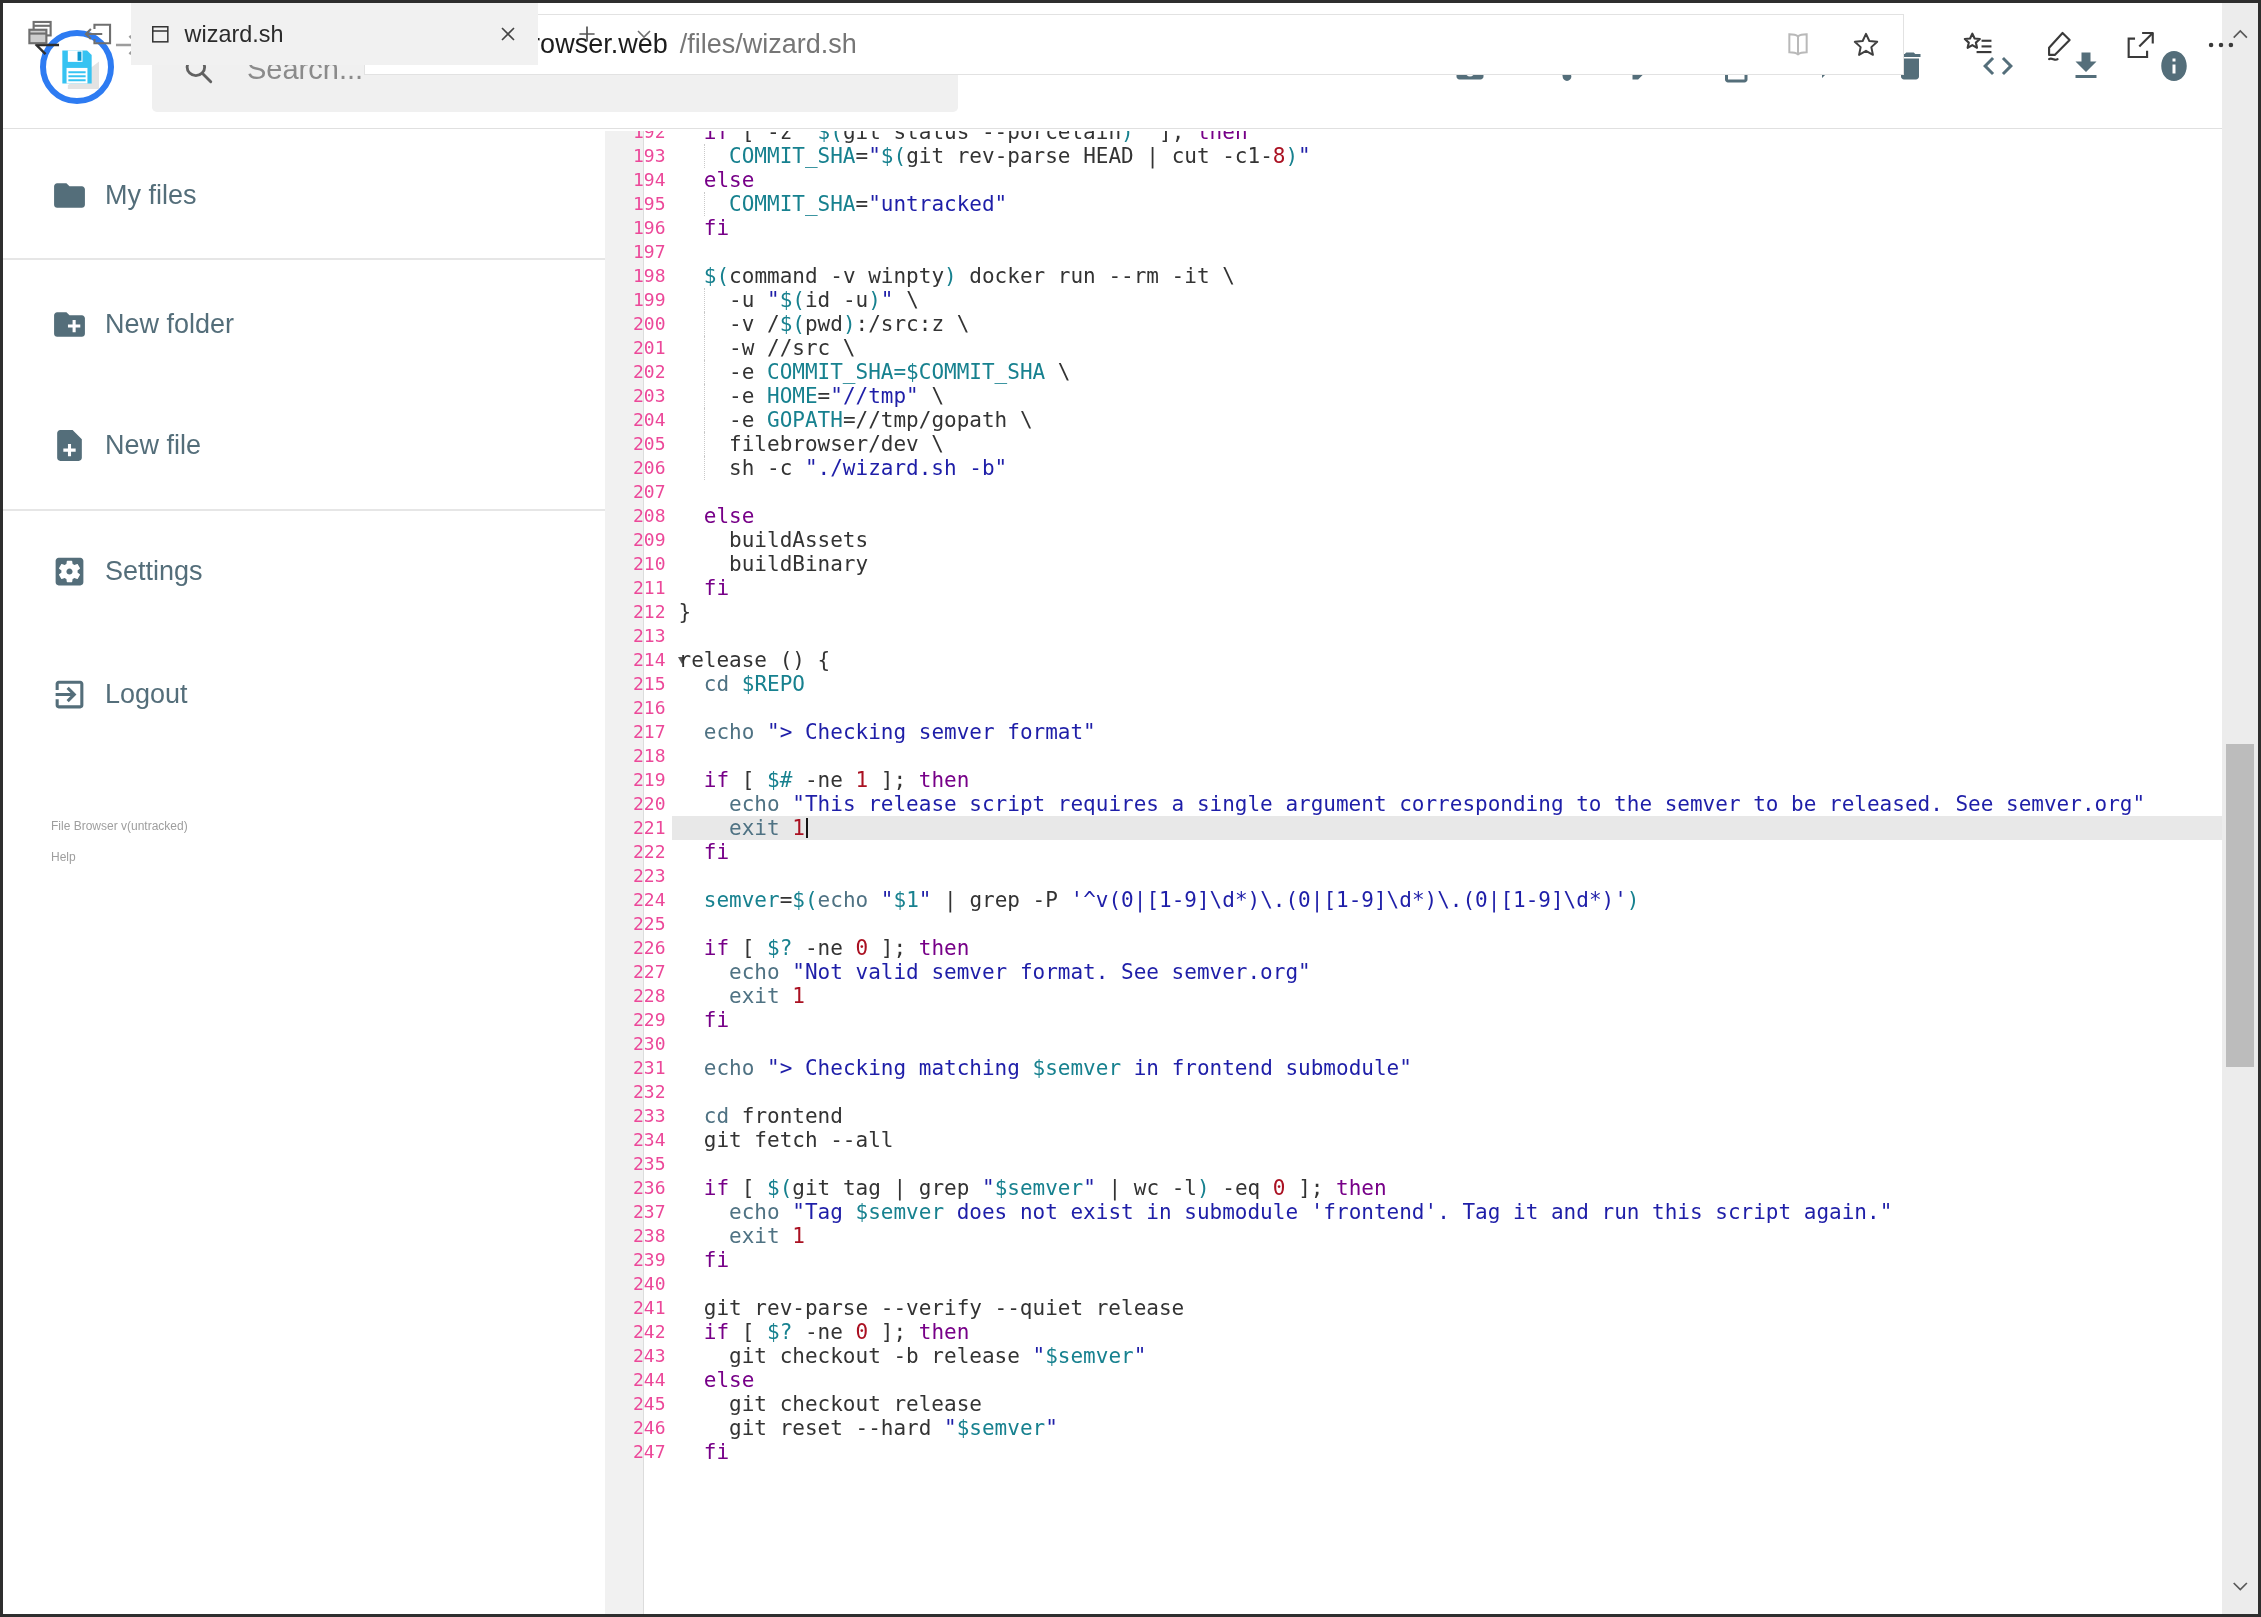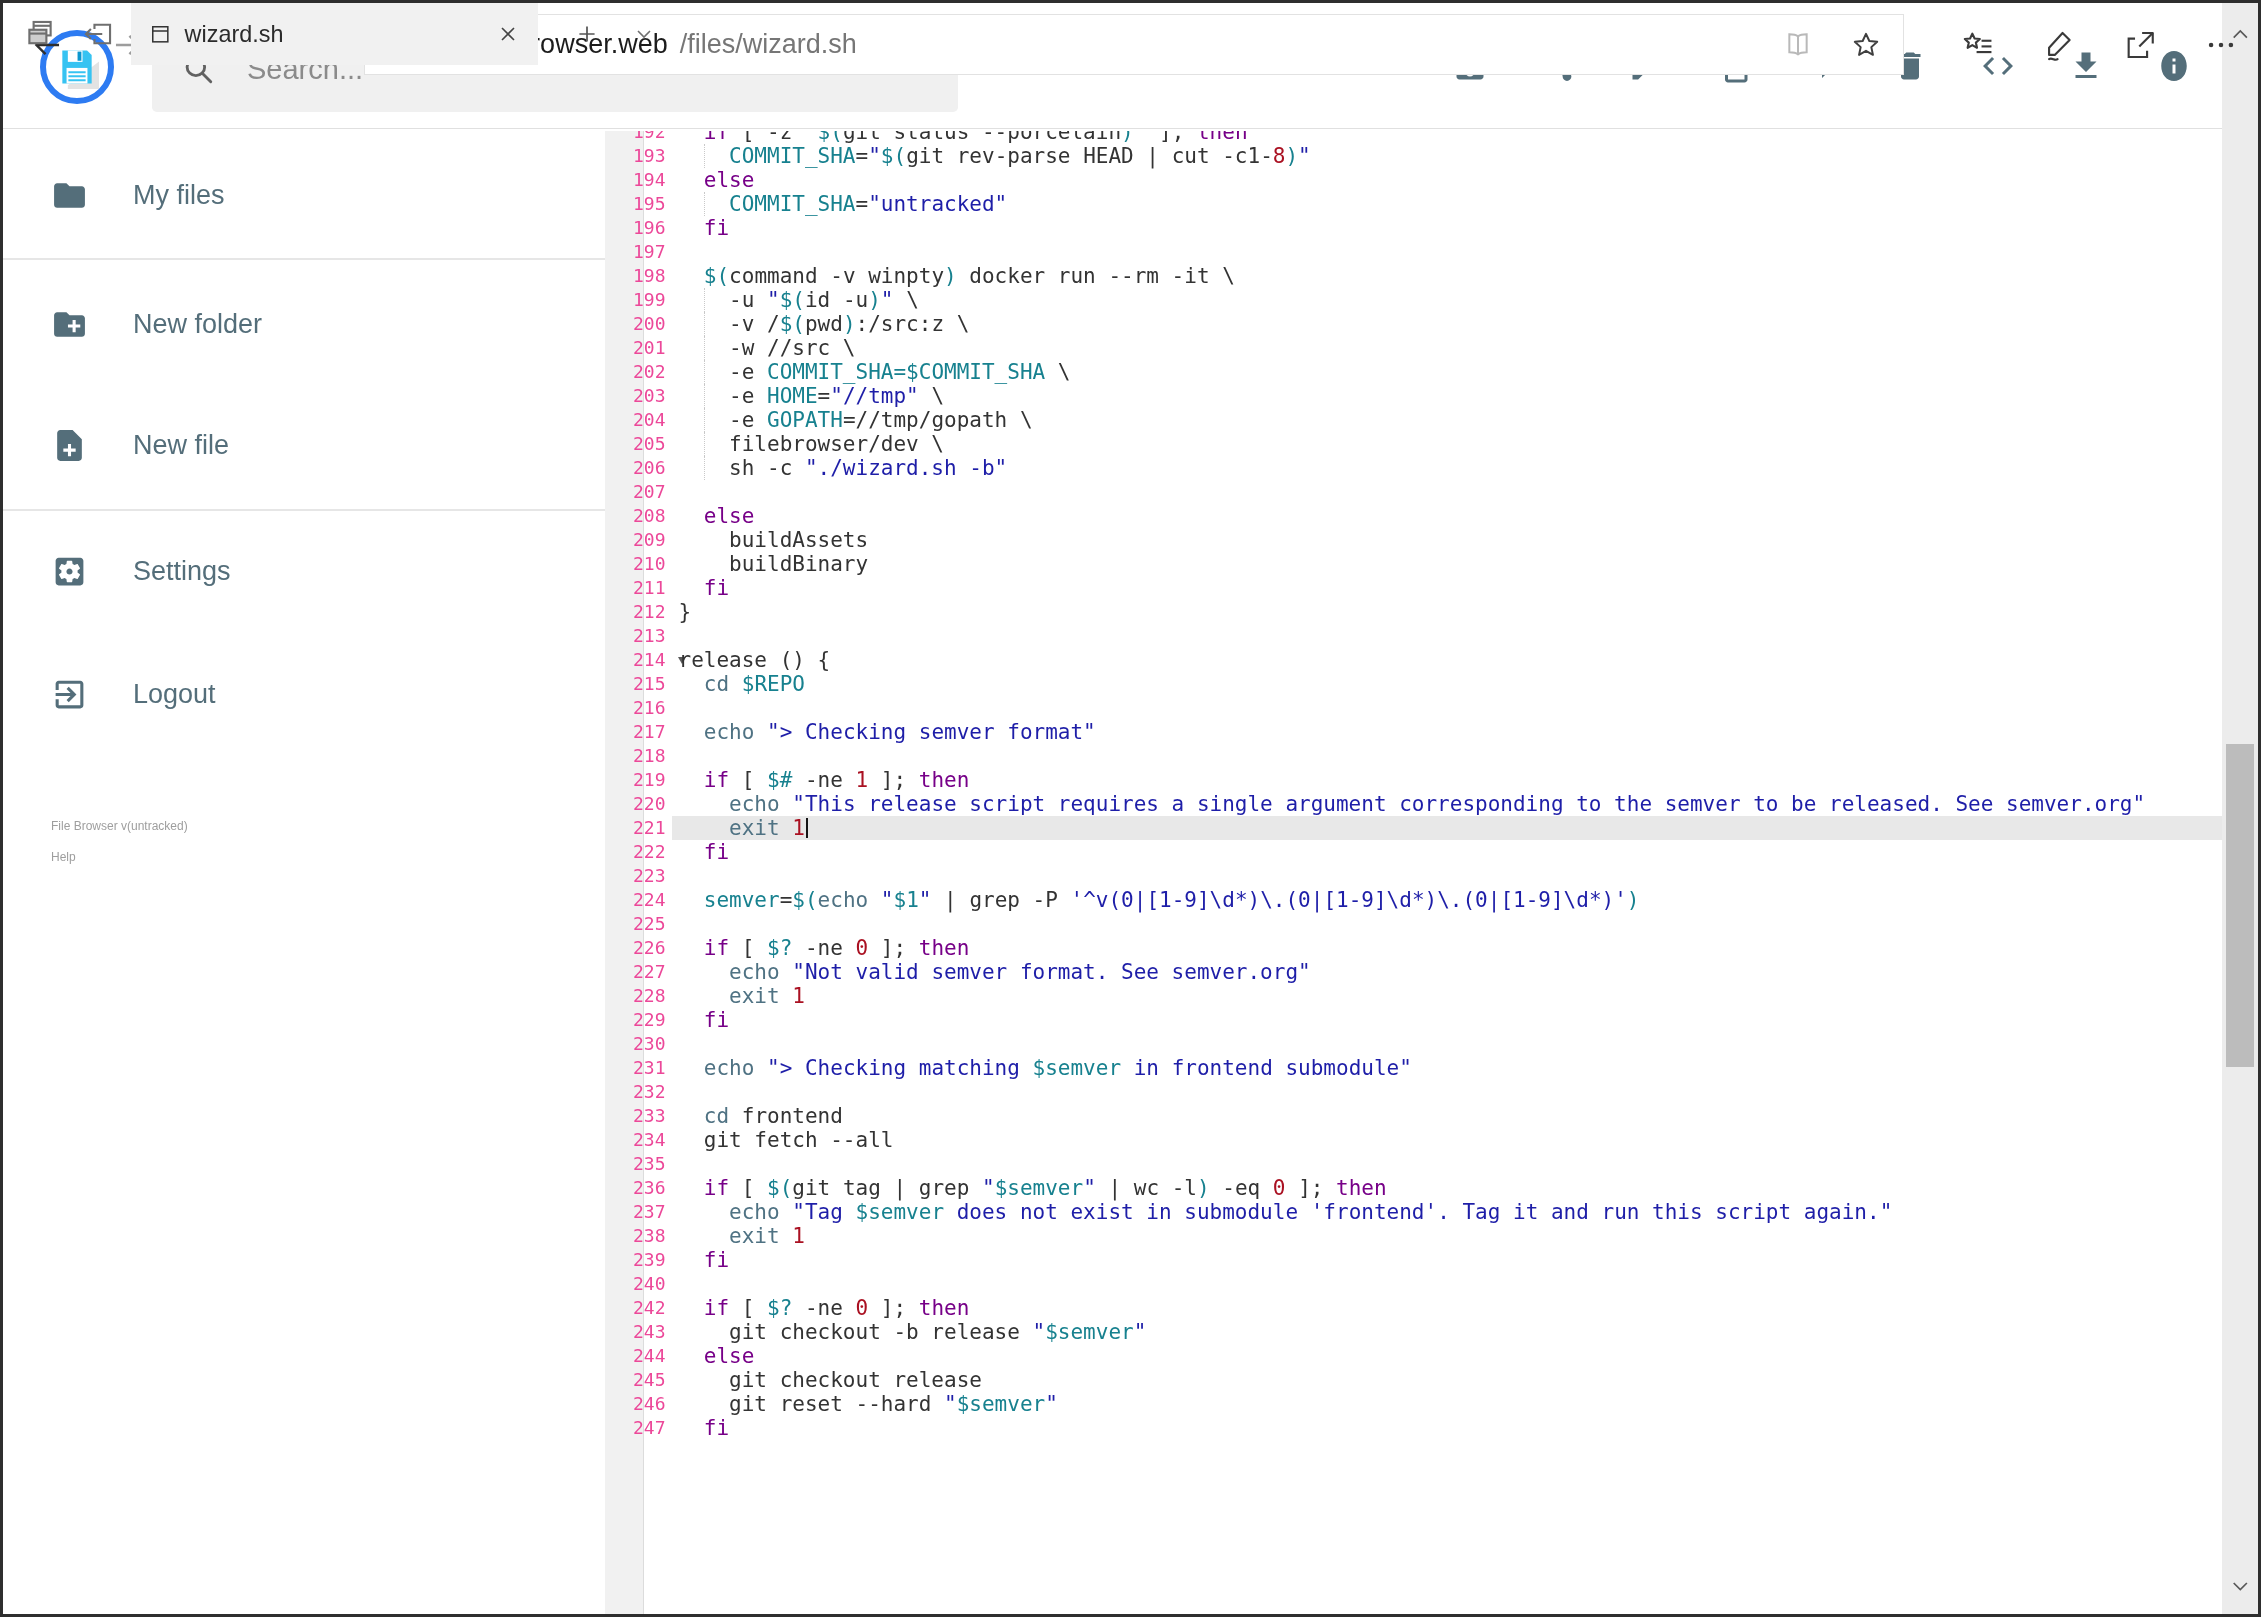--- a/index.html
+++ b/index.html
@@ -64,21 +64,21 @@
   .searchbox svg { width:34px; height:34px; color:#616161; flex:none; }
   .search-ph { font-size:29px; color:#8b8b8b; margin-left:32px; }
   .actions { position:absolute; left:1449px; top:0; height:126px; display:flex; gap:52px; align-items:center; }
   .act { width:36px; height:48px; display:flex; align-items:center; justify-content:center; color:#546E7A; }
   .act svg { width:36px; height:36px; }
 
   .appbody { position:absolute; left:0; right:36px; top:128px; bottom:0; display:flex; }
 
   
   .sidebar { width:602px; flex:none; background:#fff; overflow:hidden; }
-  .side-item { display:flex; align-items:center; height:81px; padding-left:48px; gap:45px;
+  .side-item { display:flex; align-items:center; height:81px; padding-left:48px; gap:17px;
     color:#546E7A; font-size:27px; }
   .side-item svg { width:37px; height:37px; flex:none; }
   .sv-divider { height:1.6px; background:#e6e6e6; }
   .m-t30 { margin-top:24px; } .m-t50 { margin-top:40px; } .m-t27 { margin-top:22px; }
   .m-t29 { margin-top:23.4px; } .m-t25 { margin-top:20px; } .m-t52 { margin-top:42px; }
   .side-footer { margin-top:76px; padding-left:48px; color:#9e9e9e; font-size:12px; line-height:31px; }
   .side-footer .helplink { display:inline-block; }
 
   
   .editor { flex:1; position:relative; background:#fff; overflow:hidden;
@@ -420,20 +420,21 @@
             <div class="line"><span class="ln">231</span><span class="lc"><span class="t-d">  </span><span class="t-b">echo</span><span class="t-d"> </span><span class="t-s">"&gt; Checking matching </span><span class="t-v">$semver</span><span class="t-s"> in frontend submodule"</span></span></div>
             <div class="line"><span class="ln">232</span><span class="lc"></span></div>
             <div class="line"><span class="ln">233</span><span class="lc"><span class="t-d">  </span><span class="t-b">cd</span><span class="t-d"> frontend</span></span></div>
             <div class="line"><span class="ln">234</span><span class="lc"><span class="t-d">  git fetch --all</span></span></div>
             <div class="line"><span class="ln">235</span><span class="lc"></span></div>
             <div class="line"><span class="ln">236</span><span class="lc"><span class="t-d">  </span><span class="t-k">if</span><span class="t-d"> [ </span><span class="t-v">$(</span><span class="t-d">git tag | grep </span><span class="t-s">"</span><span class="t-v">$semver</span><span class="t-s">"</span><span class="t-d"> | wc -l</span><span class="t-v">)</span><span class="t-d"> -eq </span><span class="t-n">0</span><span class="t-d"> ]; </span><span class="t-k">then</span></span></div>
             <div class="line"><span class="ln">237</span><span class="lc"><span class="t-d">    </span><span class="t-b">echo</span><span class="t-d"> </span><span class="t-s">"Tag </span><span class="t-v">$semver</span><span class="t-s"> does not exist in submodule 'frontend'. Tag it and run this script again."</span></span></div>
             <div class="line"><span class="ln">238</span><span class="lc"><span class="t-d">    </span><span class="t-b">exit</span><span class="t-d"> </span><span class="t-n">1</span></span></div>
             <div class="line"><span class="ln">239</span><span class="lc"><span class="t-d">  </span><span class="t-k">fi</span></span></div>
             <div class="line"><span class="ln">240</span><span class="lc"></span></div>
+            <div class="line"><span class="ln">241</span><span class="lc"><span class="t-d">  git rev-parse --verify --quiet release</span></span></div>
             <div class="line"><span class="ln">242</span><span class="lc"><span class="t-d">  </span><span class="t-k">if</span><span class="t-d"> [ </span><span class="t-v">$?</span><span class="t-d"> -ne </span><span class="t-n">0</span><span class="t-d"> ]; </span><span class="t-k">then</span></span></div>
             <div class="line"><span class="ln">243</span><span class="lc"><span class="t-d">    git checkout -b release </span><span class="t-s">"</span><span class="t-v">$semver</span><span class="t-s">"</span></span></div>
             <div class="line"><span class="ln">244</span><span class="lc"><span class="t-d">  </span><span class="t-k">else</span></span></div>
             <div class="line"><span class="ln">245</span><span class="lc"><span class="t-d">    git checkout release</span></span></div>
             <div class="line"><span class="ln">246</span><span class="lc"><span class="t-d">    git reset --hard </span><span class="t-s">"</span><span class="t-v">$semver</span><span class="t-s">"</span></span></div>
             <div class="line"><span class="ln">247</span><span class="lc"><span class="t-d">  </span><span class="t-k">fi</span></span></div>
           </div>
       </div>
     </div>
 

